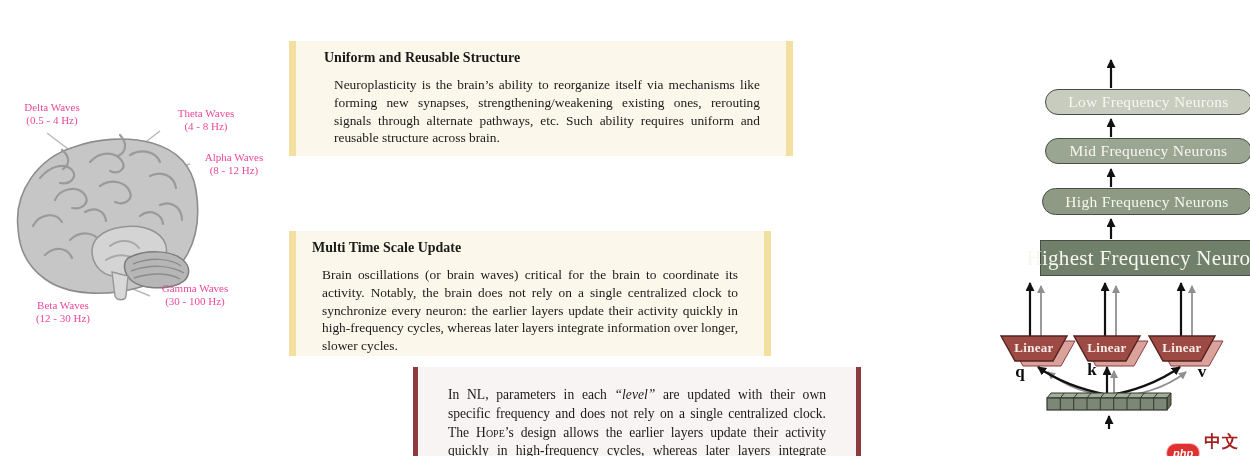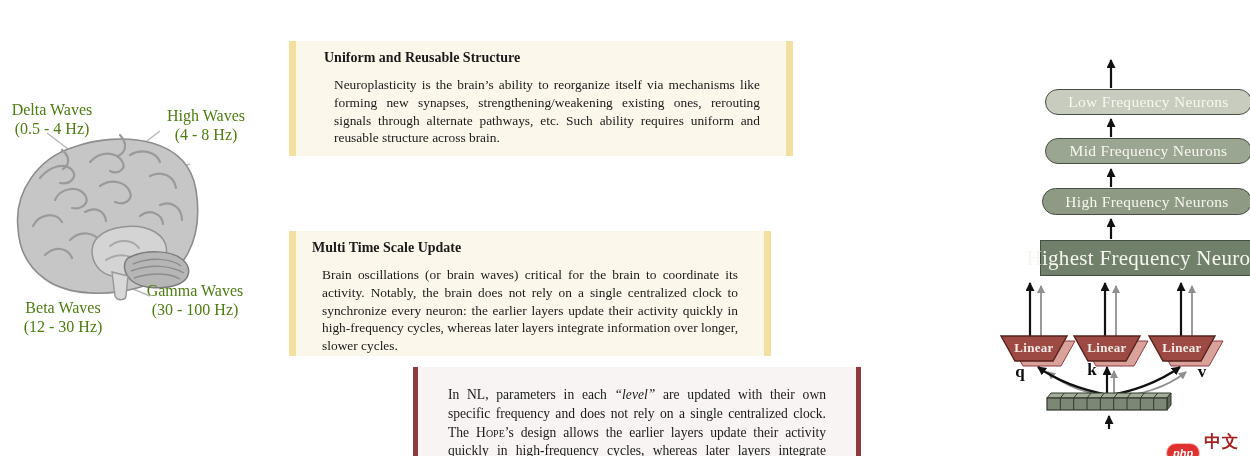--- a/index.html
+++ b/index.html
@@ -5,21 +5,21 @@
   html,body{margin:0;padding:0;background:#fff;}
   .canvas{
     position:relative;width:1250px;height:456px;background:#ffffff;overflow:hidden;
     font-family:"Liberation Serif","DejaVu Serif",serif;color:#1a1a1a;
   }
   svg{display:block;}
   .abs{position:absolute;}
 
   
   .wave-label{
-    position:absolute;text-align:center;font-size:16px;line-height:1.18;color:#4d7c0f;
+    position:absolute;text-align:center;font-size:11px;line-height:1.18;color:#ec4899;
   }
 
   
   .note{position:absolute;box-sizing:border-box;}
   .note.brain-note{
     background:#fbf7ea;
     border-left:7px solid #f3dfa0;border-right:7px solid #f3dfa0;
     padding:9px 16px 8px 16px;
   }
   .note.nl-note{
@@ -130,22 +130,26 @@
     <g>
       <path d="M112 272 L128 276 L126 296 C125 301, 117 301, 115 296 Z" fill="#d8d8d8" stroke="#979797" stroke-width="1.4"></path>
     </g>
   </svg>
 
   <div class="wave-label" style="left:6px;top:101px;width:92px;">
     <div>Delta Waves</div>
     <div>(0.5 - 4 Hz)</div>
   </div>
   <div class="wave-label" style="left:158px;top:107px;width:96px;">
-    <div>High Waves</div>
+    <div>Theta Waves</div>
     <div>(4 - 8 Hz)</div>
+  </div>
+  <div class="wave-label" style="left:186px;top:151px;width:96px;">
+    <div>Alpha Waves</div>
+    <div>(8 - 12 Hz)</div>
   </div>
   <div class="wave-label" style="left:14px;top:299px;width:98px;">
     <div>Beta Waves</div>
     <div>(12 - 30 Hz)</div>
   </div>
   <div class="wave-label" style="left:143px;top:282px;width:104px;">
     <div>Gamma Waves</div>
     <div>(30 - 100 Hz)</div>
   </div>
 

